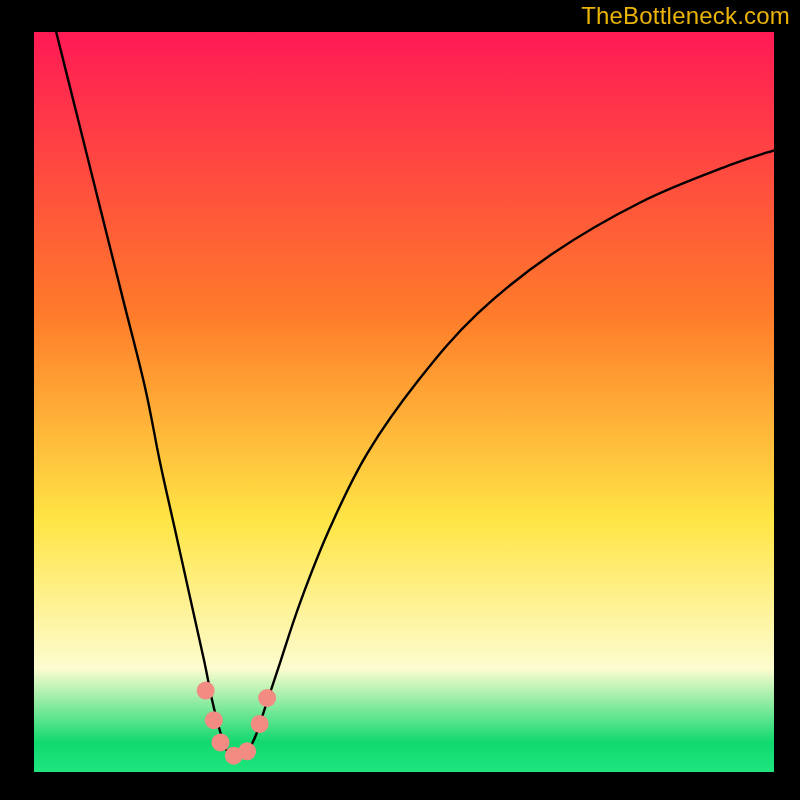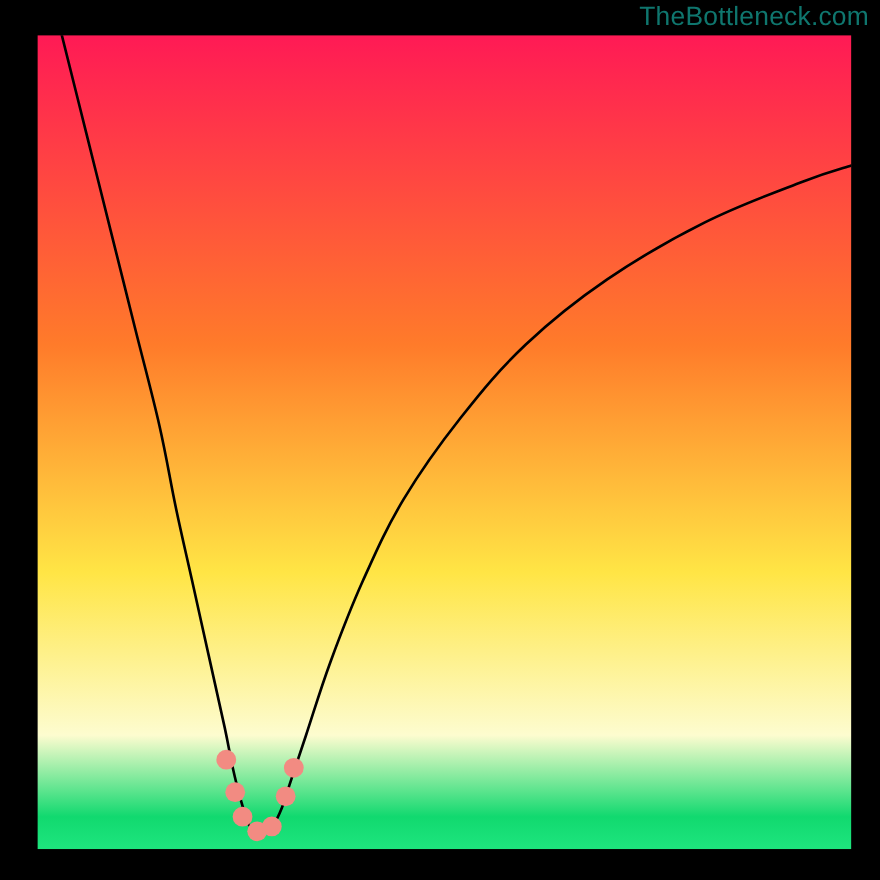--- a/index.html
+++ b/index.html
@@ -16,21 +16,21 @@
     left: 0;
     top: 0;
     width: 800px;
     height: 800px;
     background: #000;
   }
   .watermark {
     position: absolute;
     top: 2px;
     right: 10px;
-    color: #0f766e;
+    color: #eab308;
     font-size: 24px;
     font-weight: 500;
     letter-spacing: 0.2px;
     user-select: none;
   }
   .plot-wrap {
     position: absolute;
     left: 34px;
     top: 32px;
     width: 740px;

